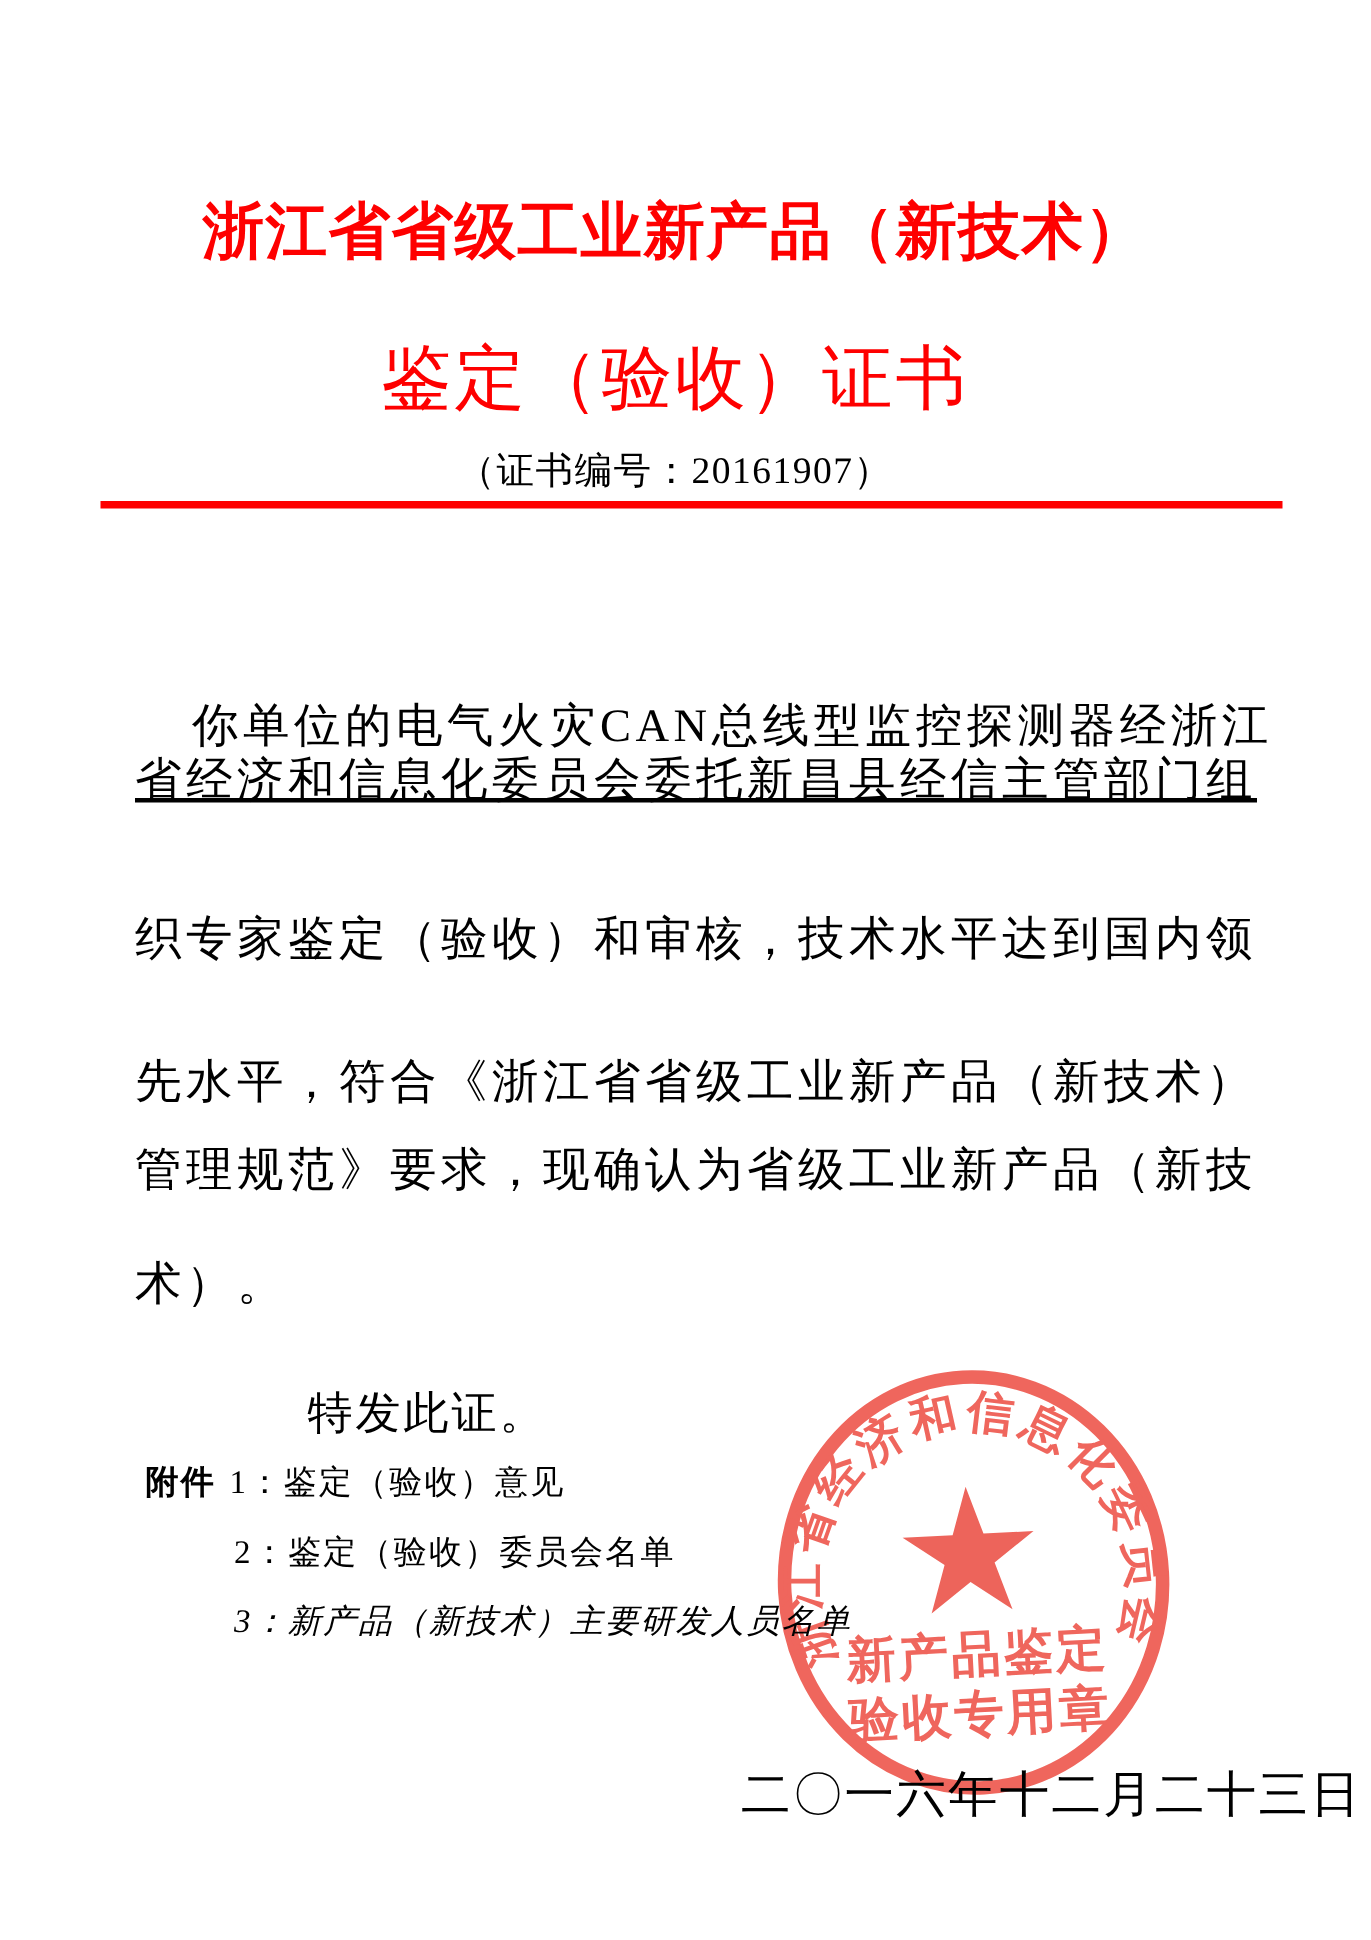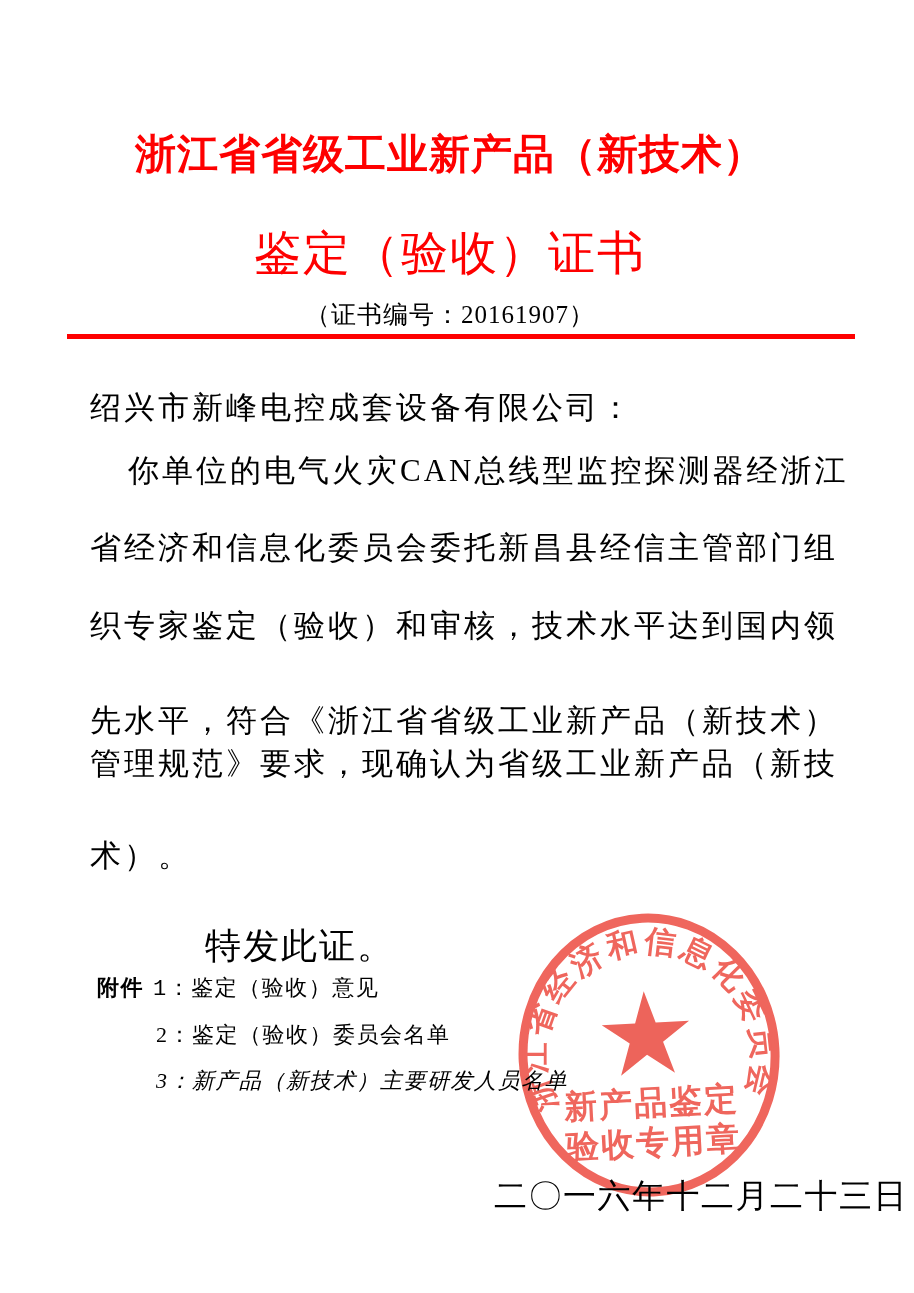--- a/index.html
+++ b/index.html
@@ -35,28 +35,28 @@
     width:788px; height:5px; background:#fe0000;
   }
   .bline {
     position:absolute; left:90px;
     font-size:31px; line-height:1.15; letter-spacing:3px;
     white-space:nowrap;
   }
   .indented { left:128px; }
   .closing {
     position:absolute; left:205px; top:922px;
-    font-size:36px; letter-spacing:2px; white-space:nowrap;
+    font-size:30px; letter-spacing:2px; white-space:nowrap;
   }
   .attach-row {
     position:absolute;
     font-size:22px; letter-spacing:1.5px; white-space:nowrap;
   }
   .attach-label { position:absolute; left:97px; top:973px;font-weight:bold; }
-  .attach-1 { left:153px; top:973px;font-family:Liberation Mono, monospace; }
+  .attach-1 { left:153px; top:973px; }
   .attach-2 { left:156px; top:1020px; }
   .attach-3 { left:156px; top:1066px;font-style:italic; }
   .date-line {
     position:absolute; left:494px; top:1174px;
     font-size:33px; letter-spacing:1.5px; white-space:nowrap;
     z-index:3;
   }
   .stamp {
     position:absolute; left:511px; top:906px;
     width:276px; height:296px;
@@ -75,27 +75,26 @@
 <div class="page">
 
   <div class="centered title1">浙江省省级工业新产品（新技术）</div>
 
   <div class="centered title2">鉴定（验收）证书</div>
 
   <div class="centered certno">（证书编号：20161907）</div>
 
   <div class="rule"></div>
 
-  <div class="bline" style="top:390px;">绍兴市新峰电控成套设备有限公司：</div>
 
-  <div class="bline indented" style="top:453px;text-align:right;">你单位的电气火灾CAN总线型监控探测器经浙江</div>
-  <div class="bline" style="top:530px;">省经济和信息化委员会委托新昌县经信主管部门组</div>
+  <div class="bline indented" style="top:466px;text-align:right;">你单位的电气火灾CAN总线型监控探测器经浙江</div>
+  <div class="bline" style="top:502px;text-decoration:underline;">省经济和信息化委员会委托新昌县经信主管部门组</div>
   <div class="bline" style="top:608px;">织专家鉴定（验收）和审核，技术水平达到国内领</div>
   <div class="bline" style="top:686px;margin-top:17px;">先水平，符合《浙江省省级工业新产品（新技术）</div>
-  <div class="bline" style="top:746px;text-align:center;">管理规范》要求，现确认为省级工业新产品（新技</div>
+  <div class="bline" style="top:762px;text-align:center;">管理规范》要求，现确认为省级工业新产品（新技</div>
   <div class="bline" style="top:838px;">术）。</div>
 
   <div class="closing">特发此证。</div>
 
   <div class="attach-row attach-label">附件</div>
   <div class="attach-row attach-1">1：鉴定（验收）意见</div>
   <div class="attach-row attach-2">2：鉴定（验收）委员会名单</div>
   <div class="attach-row attach-3">3：新产品（新技术）主要研发人员名单</div>
 
   <svg class="stamp" viewBox="0 0 276 296">

